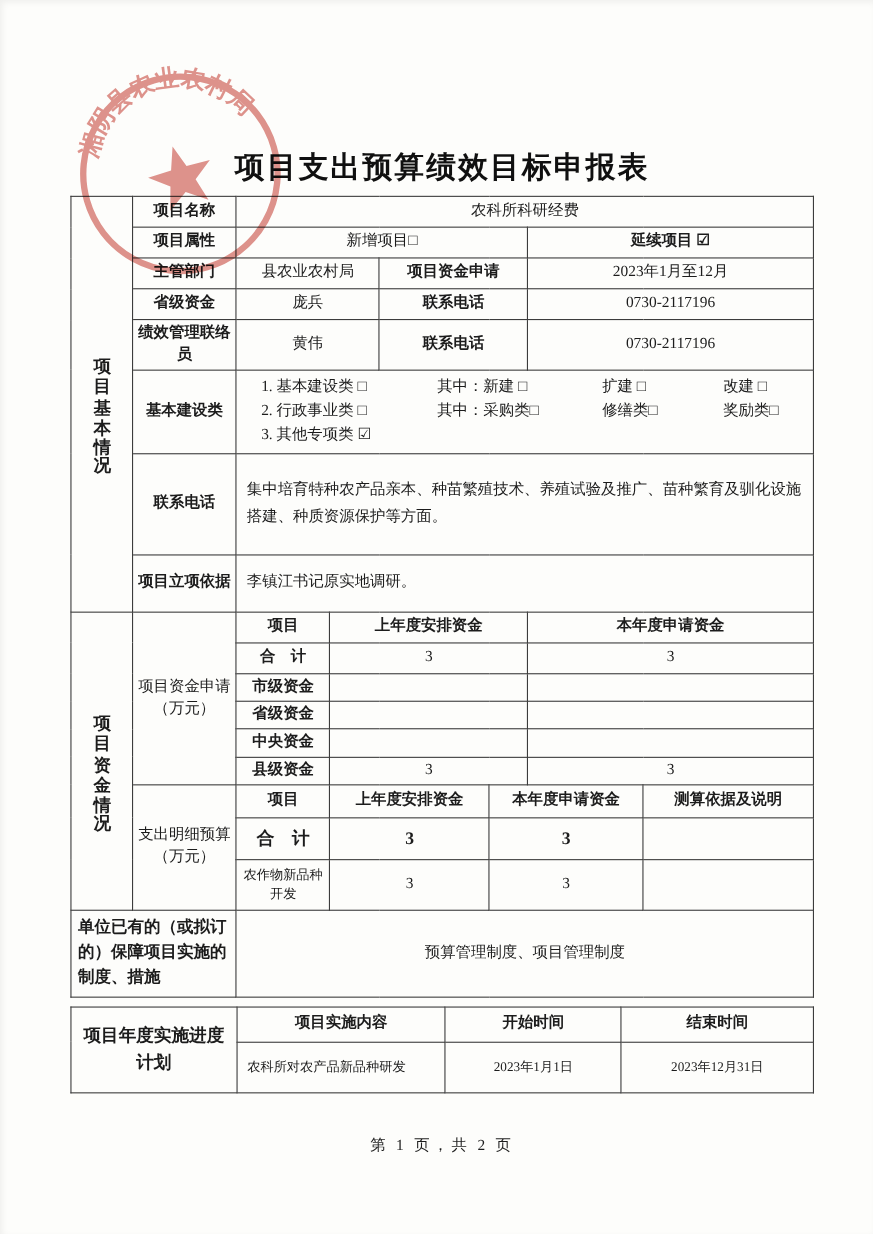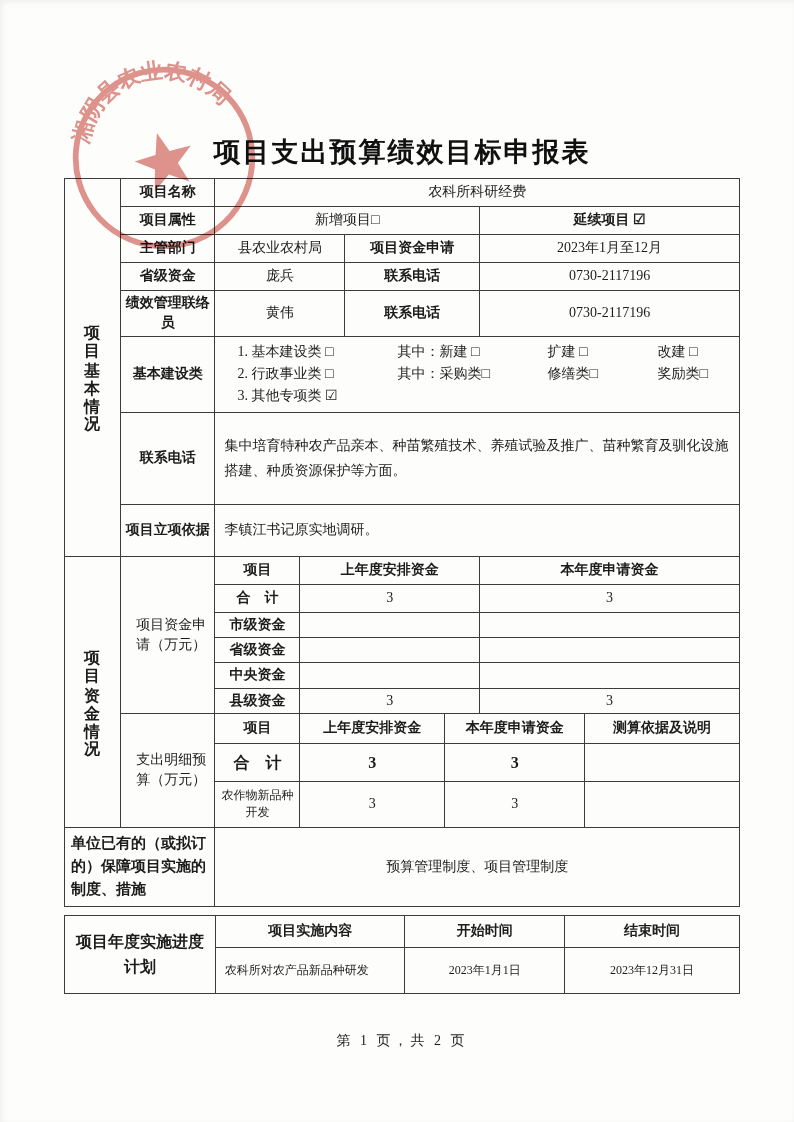--- a/index.html
+++ b/index.html
@@ -24,21 +24,21 @@
     margin-top:12px; display:flex; justify-content:space-between;
     font-size:14.5px; font-weight:bold;
   }
   .meta-right { padding-right:62px; }
   table { border-collapse:collapse; table-layout:fixed; margin-top:8px; }
   td, th {
     border:1px solid #3c3c3c; text-align:center; vertical-align:middle;
     padding:2px 4px; font-size:14px; word-break:break-all; line-height:1.45;
   }
   th { font-weight:bold; }
-  th.norm { font-weight:normal;padding-left:11px; }
+  th.norm { font-weight:normal; }
   .vhead { background:#fdfdfb; }
   .vtext {
     writing-mode:vertical-lr; text-orientation:upright; margin:0 auto;
     font-weight:bold; font-size:16px; letter-spacing:18px;
   }
   .left { text-align:left; padding-left:9px; padding-right:9px; }
   .bold { font-weight:bold; }
   .big { font-size:16px; font-weight:bold; }
   .small { font-size:12px; }
   .type-cell { text-align:left; padding:4px 6px 4px 10px; }

